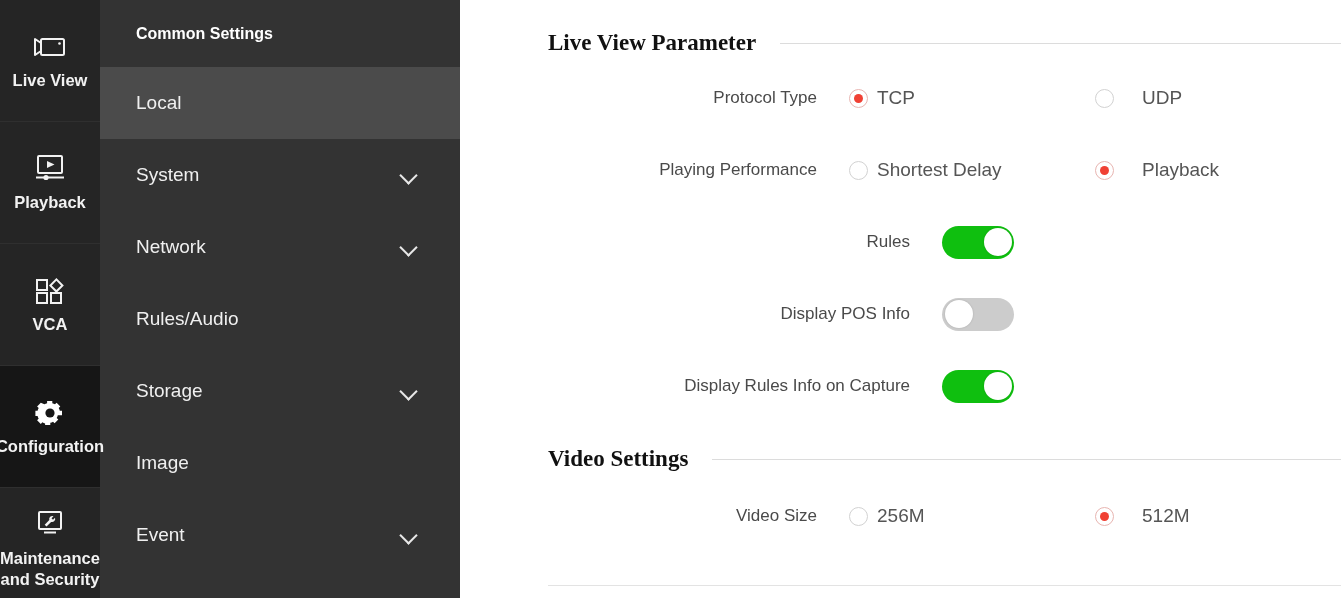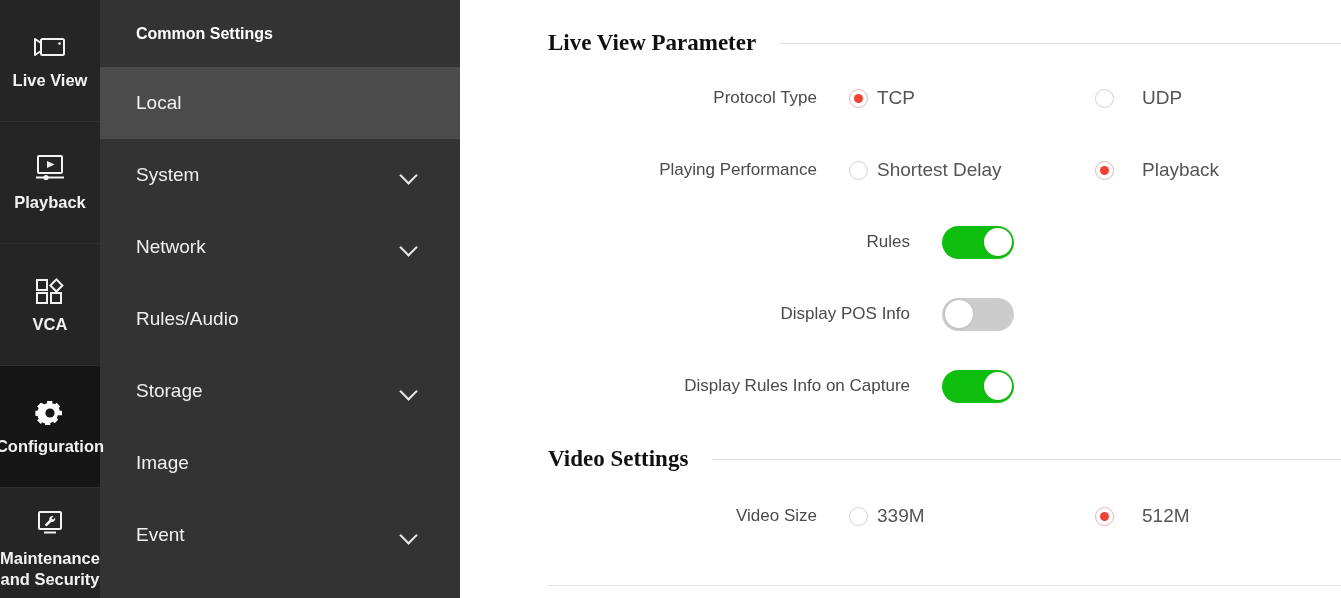--- a/index.html
+++ b/index.html
@@ -364,21 +364,21 @@
     <div class="section-head" style="margin-top:18px;">
       <div class="section-title">Video Settings</div>
       <div class="section-rule"></div>
     </div>
 
     <div class="form-row" style="height:76px;">
       <div class="row-label">Video Size</div>
       <div class="row-field">
         <label class="radio-opt col1">
           <span class="radio-dot"></span>
-          <span class="radio-text">339M</span>
+          <span class="radio-text">256M</span>
         </label>
         <label class="radio-opt col2 on">
           <span class="radio-dot">
               <i></i>
             </span>
           <span class="radio-text">512M</span>
         </label>
       </div>
     </div>
 

